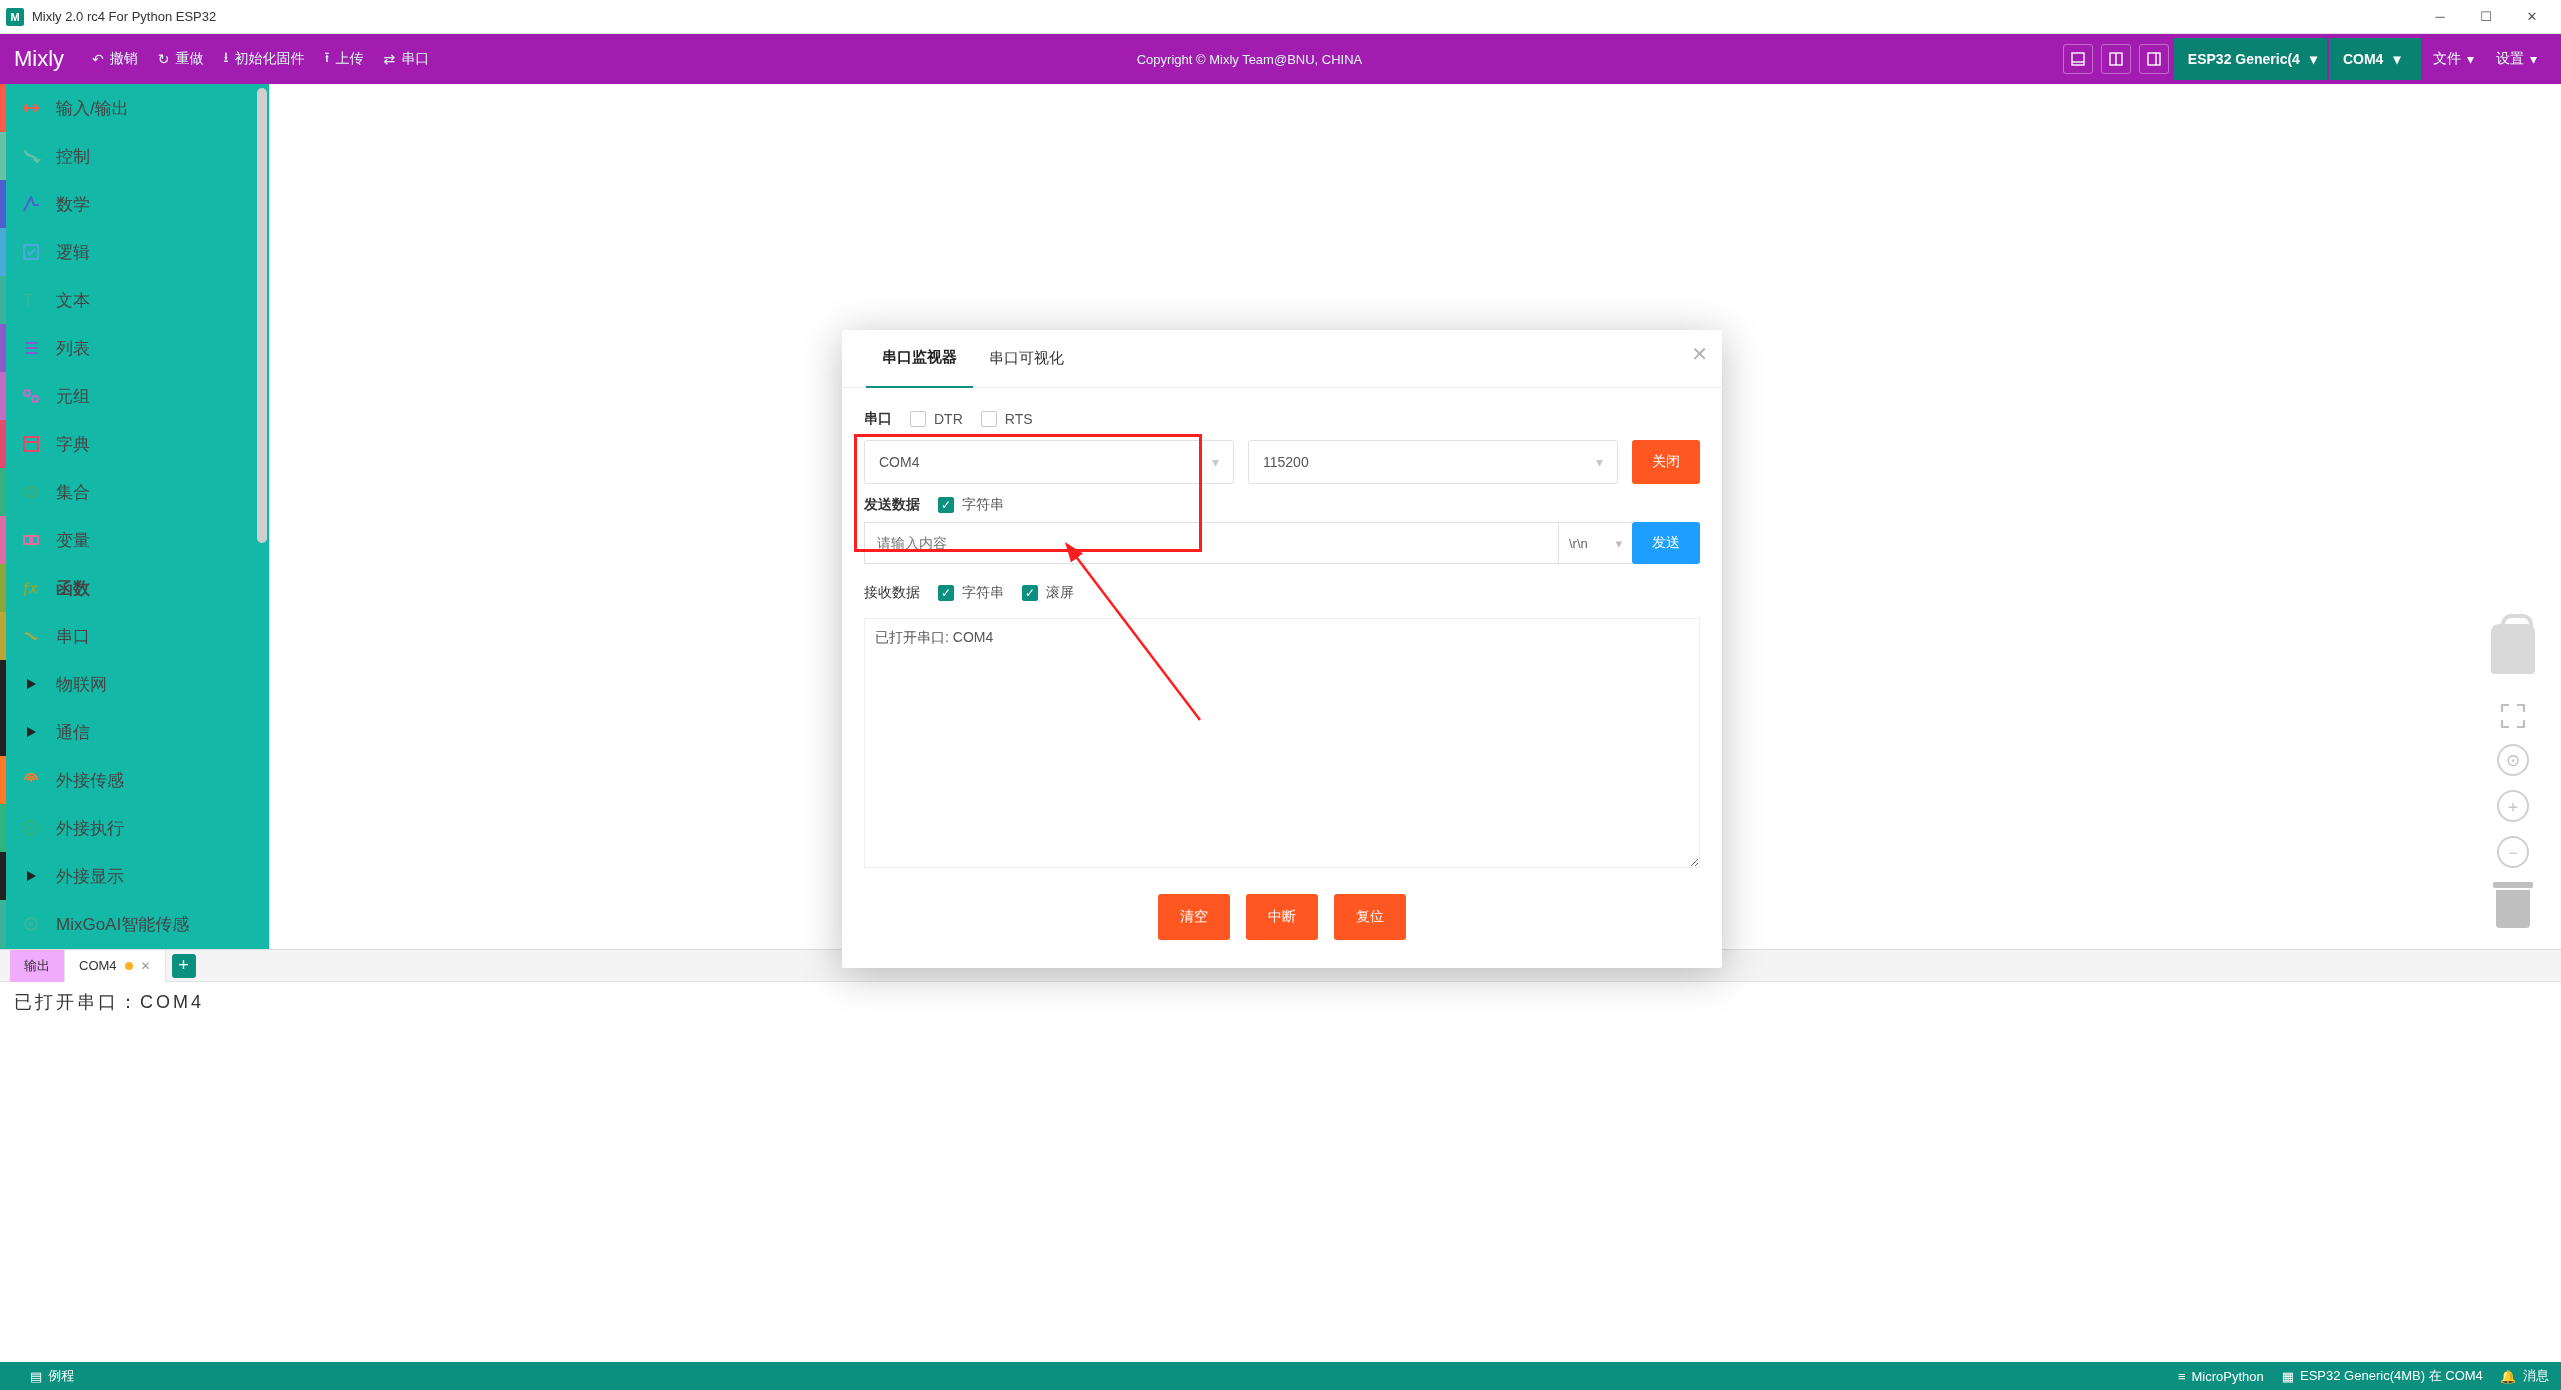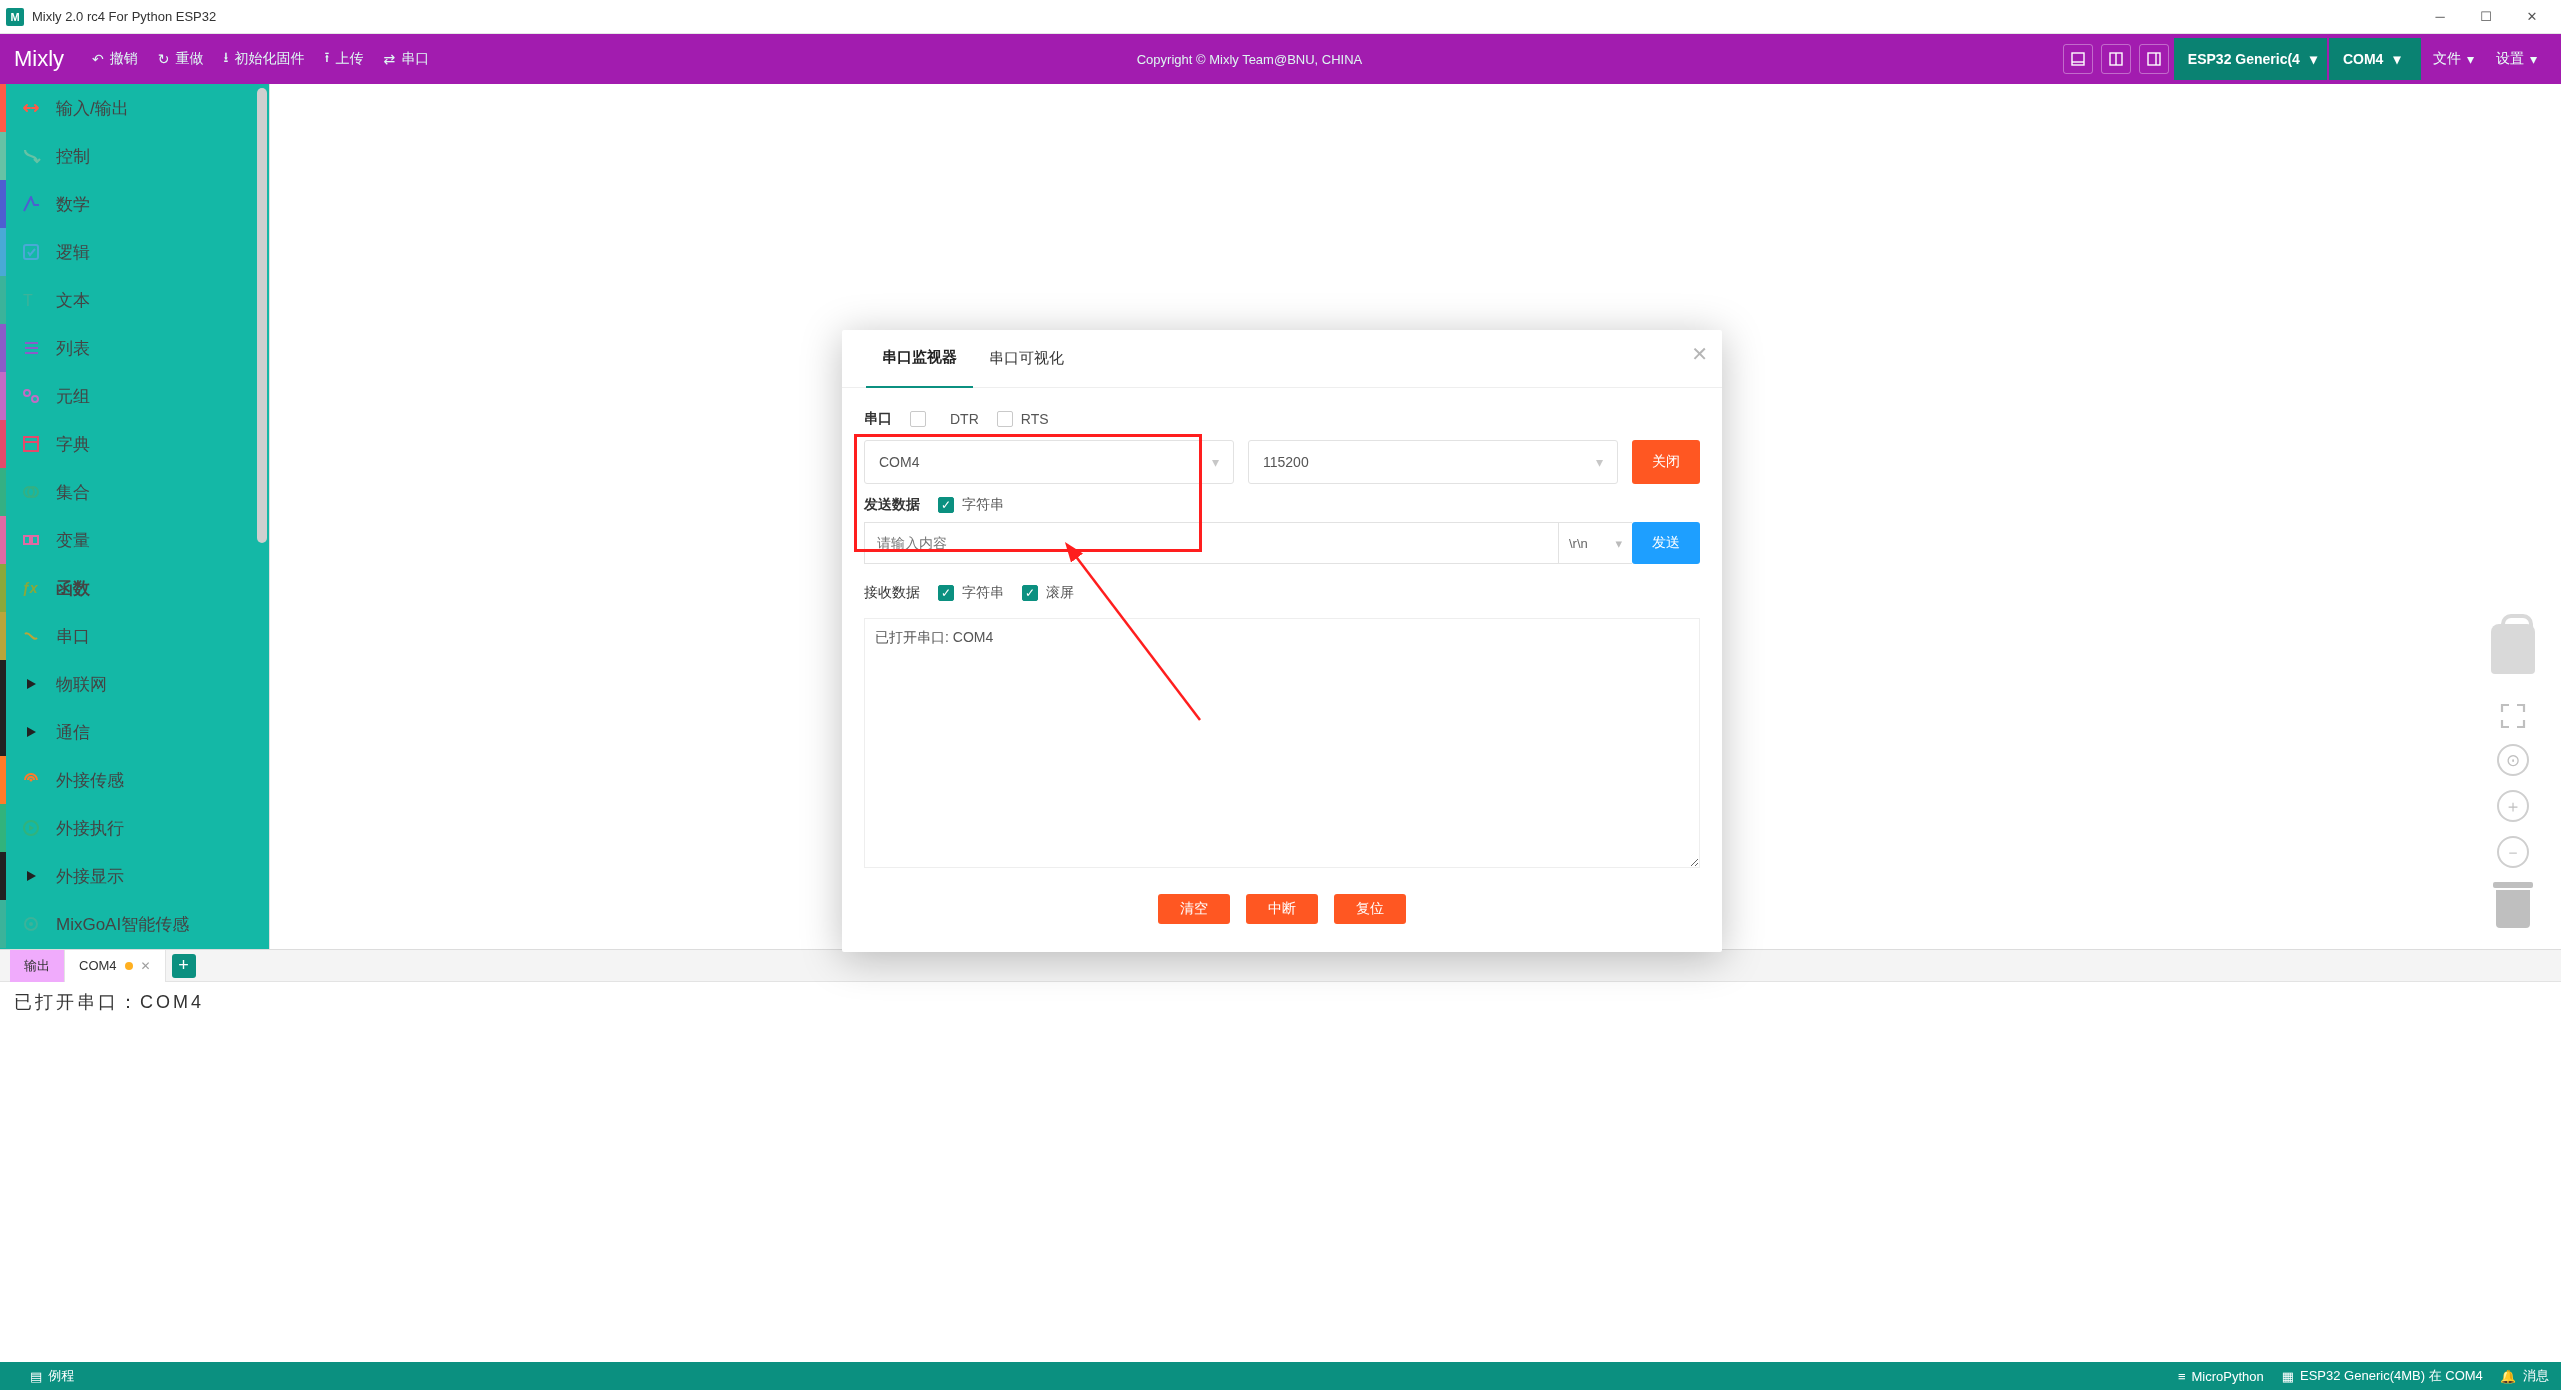--- a/index.html
+++ b/index.html
@@ -53,21 +53,21 @@
   .mtab{padding:0 16px;height:58px;display:flex;align-items:center;font-size:15px;color:#333;cursor:pointer}
   .mtab.active{font-weight:600;color:#222;border-bottom:2px solid #0b9080}
   .mclose{position:absolute;right:14px;top:12px;font-size:20px;color:#b5b5b5;cursor:pointer}
   .mbody{padding:10px 22px 6px}
   .row{display:flex;align-items:center;gap:18px;padding:12px 0;font-size:14px;color:#555}
   .cb{width:16px;height:16px;border:1px solid #c9c9c9;border-radius:2px;display:inline-flex;align-items:center;justify-content:center;background:#fff}
   .cb.checked{background:#0b9080;border-color:#0b9080;color:#fff;font-size:12px}
   .dd{height:44px;border:1px solid #e2e2e2;border-radius:3px;display:flex;align-items:center;justify-content:space-between;padding:0 14px;background:#fff;font-size:14px;color:#555;cursor:pointer}
   .dd .arr{color:#c7c7c7}
   .orangebtn{background:#ff5722;color:#fff;border:none;border-radius:3px;padding:0 20px;height:44px;font-size:14px;cursor:pointer}
-  .orangebtn.sm{height:30px;padding:0 22px}
+  .orangebtn.sm{height:46px;padding:0 22px}
   .bluebtn{background:#1e9fff;color:#fff;border:none;border-radius:3px;padding:0 20px;height:42px;font-size:14px;cursor:pointer}
   .inputline{display:flex;gap:0;margin-top:2px}
   .txtin{flex:1;height:42px;border:1px solid #e2e2e2;border-right:none;padding:0 12px;font-size:14px;color:#888;outline:none}
   .eolsel{width:74px;border:1px solid #e2e2e2;border-right:none;display:flex;align-items:center;justify-content:space-between;padding:0 10px;font-size:13px;color:#666}
   .redbox{border:3px solid #ff1e1e;position:absolute}
   .recvarea{border:1px solid #eee;min-height:250px;padding:10px;font-size:14px;color:#555;margin-top:4px;position:relative;resize:both;overflow:auto}
   .mfoot{display:flex;justify-content:center;gap:16px;padding:20px 0 28px}
   svg{display:block}
   .arrowline{position:absolute;pointer-events:none;z-index:60}
 </style>
@@ -366,21 +366,21 @@
           <span>串口监视器</span>
         </div>
       <div class="mtab">
           <span>串口可视化</span>
         </div>
       <div class="mclose">✕</div>
     </div>
     <div class="mbody">
       <div class="row">
         <span style="font-weight:600;color:#333">串口</span>
-        <label style="display:flex;align-items:center;gap:24px">
+        <label style="display:flex;align-items:center;gap:8px">
           <span class="cb"></span>
           <span>DTR</span>
         </label>
         <label style="display:flex;align-items:center;gap:8px">
           <span class="cb"></span>
           <span>RTS</span>
         </label>
       </div>
 
       <div style="display:flex;gap:14px;align-items:center;position:relative">

